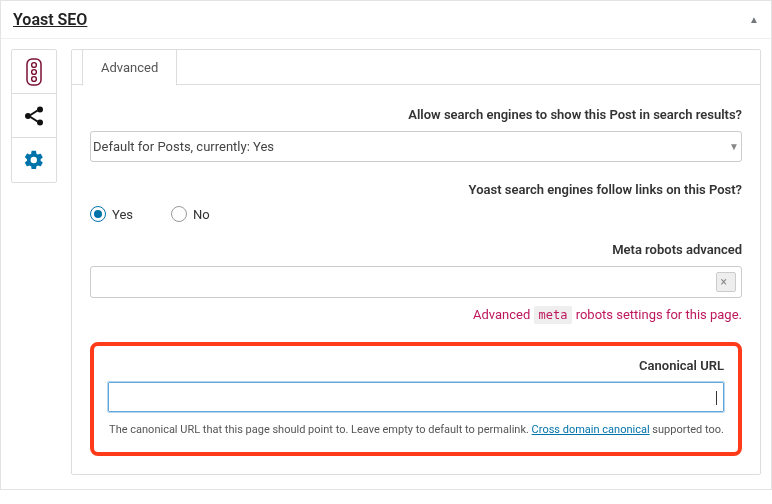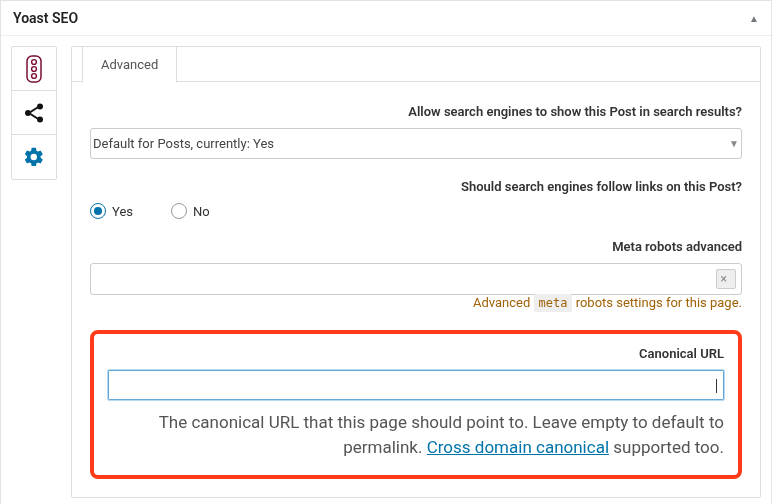--- a/index.html
+++ b/index.html
@@ -14,23 +14,24 @@
       border: 1px solid #e3e3e3;
     }
     .panel-header {
       display: flex;
       justify-content: space-between;
       align-items: center;
       padding: 9px 12px;
       border-bottom: 1px solid #eee;
     }
     .panel-title {
-      font-size: 14px;
+      font-size: 16px;
       font-weight: 600;
       color: #222;
+      text-decoration: underline;
     }
     .panel-toggle {
       color: #72777c;
       font-size: 10px;
     }
     .panel-body {
       padding: 10px 10px 14px 10px;
       display: flex;
       gap: 14px;
       align-items: flex-start;
@@ -147,21 +148,22 @@
       border: 1px solid #ccc;
       border-radius: 2px;
       padding: 2px 8px 2px 4px;
       font-size: 12.5px;
       color: #555;
       gap: 4px;
     }
     .tag-x { color: #888; font-size: 12px; }
     .help-text {
       font-size: 13px;
-      color: #a16207;
+      color: #be185d;
+      margin-top: 9px;
     }
     .help-text code {
       background: #eee;
       padding: 2px 5px;
       border-radius: 2px;
       font-family: Menlo, Consolas, monospace;
       font-size: 12px;
     }
     .highlight-box {
       border: 4px solid #ff3b1a;
@@ -172,21 +174,21 @@
     .text-input {
       width: 100%;
       border: 1px solid #62a7d8;
       outline: 1px solid #b7d7ef;
       border-radius: 1px;
       padding: 6px 6px;
       font-size: 13px;
       background: #fff;
     }
     .desc {
-      font-size: 17px;
+      font-size: 11px;
       color: #555;
       margin-top: 10px;
       line-height: 1.5;
     }
     .desc a {
       color: #0073aa;
       text-decoration: underline;
     }
     .cursor {
       display: inline-block;
@@ -241,21 +243,21 @@
 
         <div class="field-block">
           <label class="field-label">Allow search engines to show this Post in search results?</label>
           <div class="select-box">
             <span>Default for Posts, currently: Yes</span>
             <span class="select-caret">▼</span>
           </div>
         </div>
 
         <div class="field-block">
-          <label class="field-label">Should search engines follow links on this Post?</label>
+          <label class="field-label">Yoast search engines follow links on this Post?</label>
           <div class="radio-row">
             <label class="radio-item">
               <span class="radio checked"></span>
               <span>Yes</span>
             </label>
             <label class="radio-item">
               <span class="radio"></span>
               <span>No</span>
             </label>
           </div>

